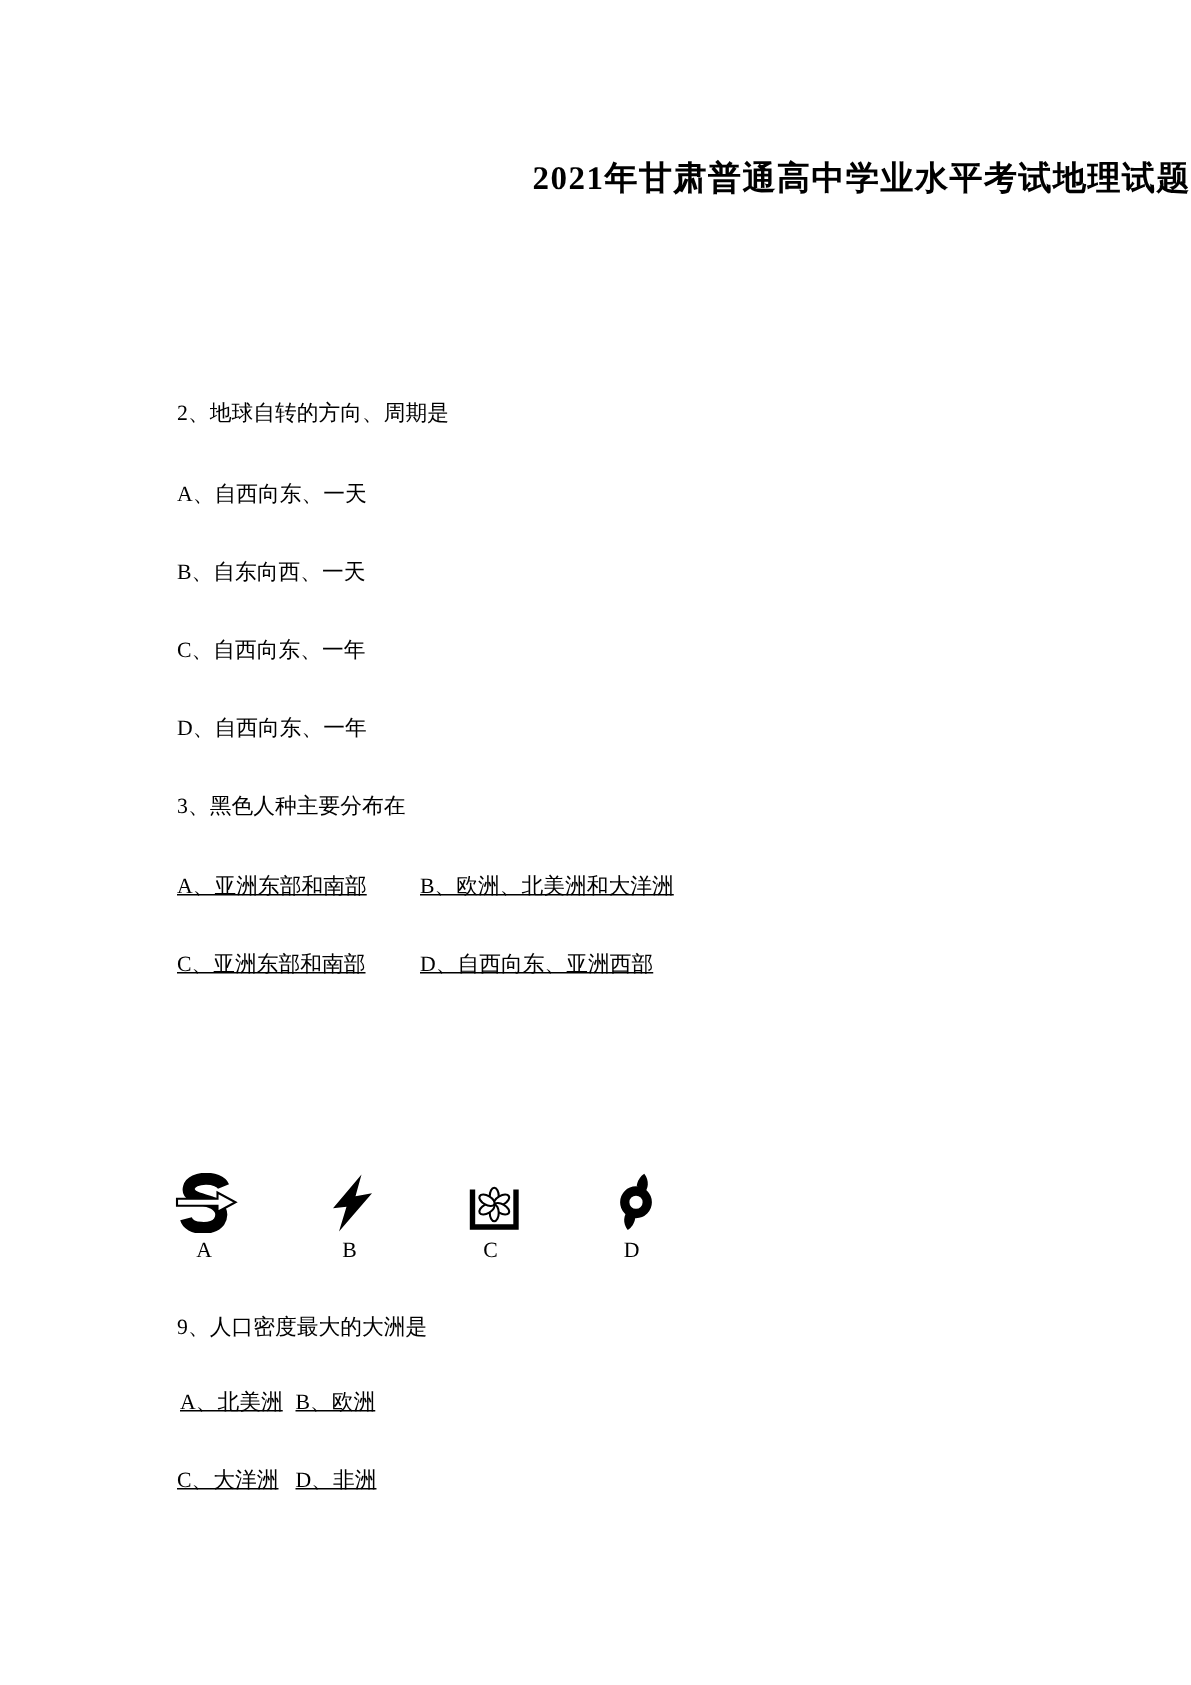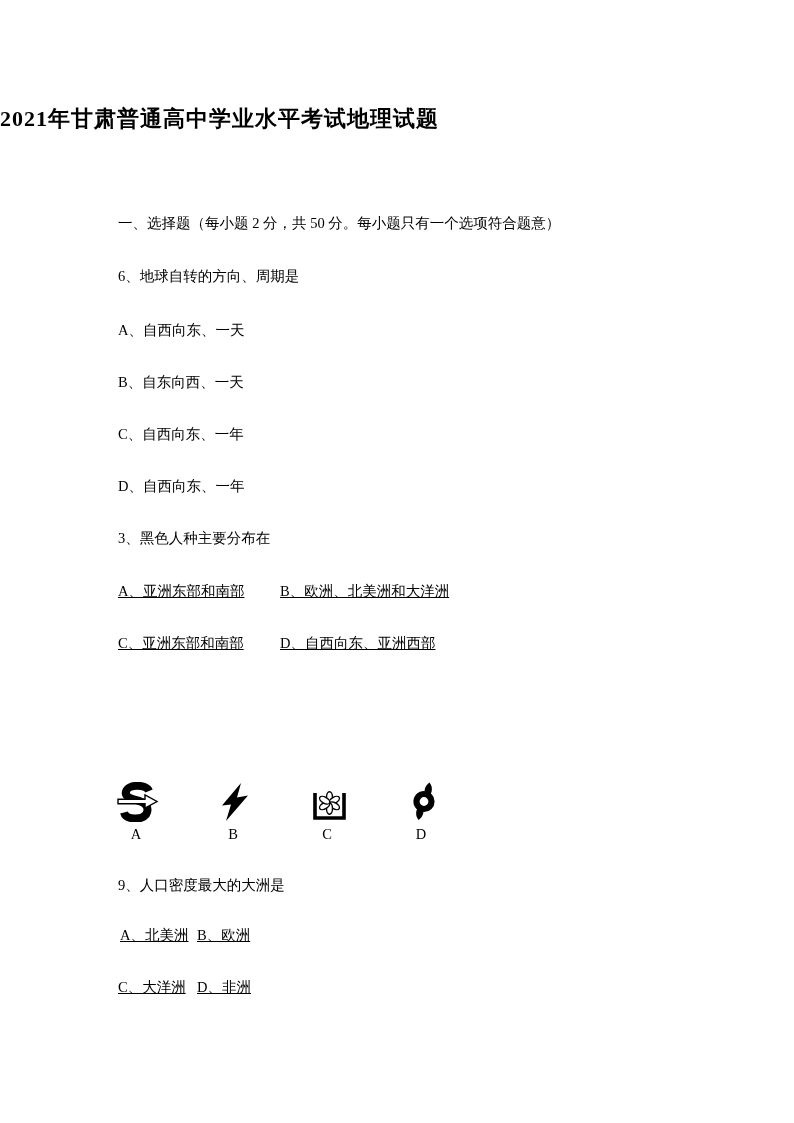--- a/index.html
+++ b/index.html
@@ -11,21 +11,21 @@
     height: 1123px;
     background: #ffffff;
     color: #000000;
     overflow: hidden;
   }
   .doc-title {
     position: absolute;
     top: 104px;
     left: 0;
     width: 794px;
-    text-align: left;
+    text-align: right;
     font-size: 22px;
     font-weight: bold;
     letter-spacing: 1px;
     white-space: nowrap;
   }
   .line {
     position: absolute;
     left: 118px;
     font-size: 14.5px;
     line-height: 18px;
@@ -42,23 +42,22 @@
     line-height: 16px;
   }
 </style>
 </head>
 <body>
 
 <div class="page">
 
   <div class="doc-title">2021年甘肃普通高中学业水平考试地理试题</div>
 
-  <div class="line" style="top:214px">一、选择题（每小题 2 分，共 50 分。每小题只有一个选项符合题意）</div>
 
-  <div class="line" style="top:267px">6、地球自转的方向、周期是</div>
+  <div class="line" style="top:267px">2、地球自转的方向、周期是</div>
   <div class="line" style="top:321px">A、自西向东、一天</div>
   <div class="line" style="top:373px">B、自东向西、一天</div>
   <div class="line" style="top:425px">C、自西向东、一年</div>
   <div class="line" style="top:477px">D、自西向东、一年</div>
 
   <div class="line" style="top:529px">3、黑色人种主要分布在</div>
   <div class="opt" style="top:582px;left:118px">A、亚洲东部和南部</div>
   <div class="opt" style="top:582px;left:280px">B、欧洲、北美洲和大洋洲</div>
   <div class="opt" style="top:634px;left:118px">C、亚洲东部和南部</div>
   <div class="opt" style="top:634px;left:280px">D、自西向东、亚洲西部</div>

